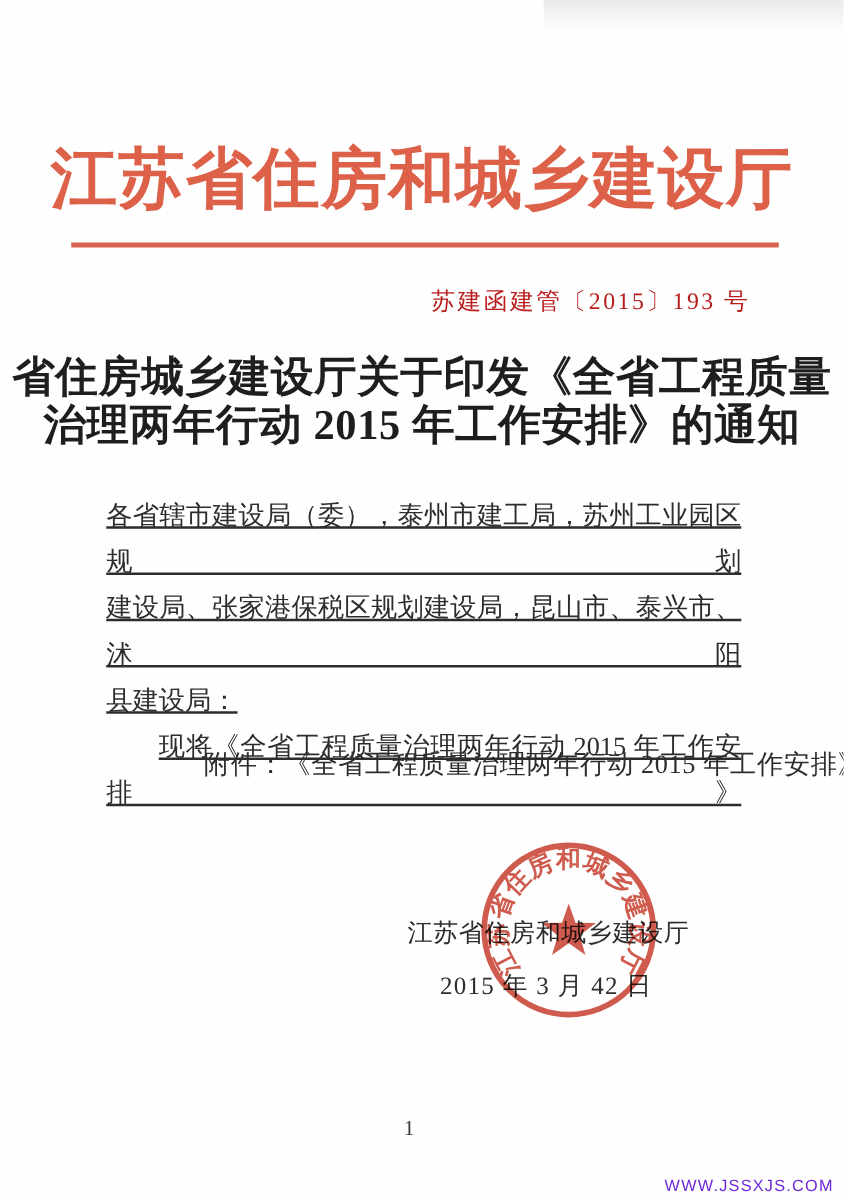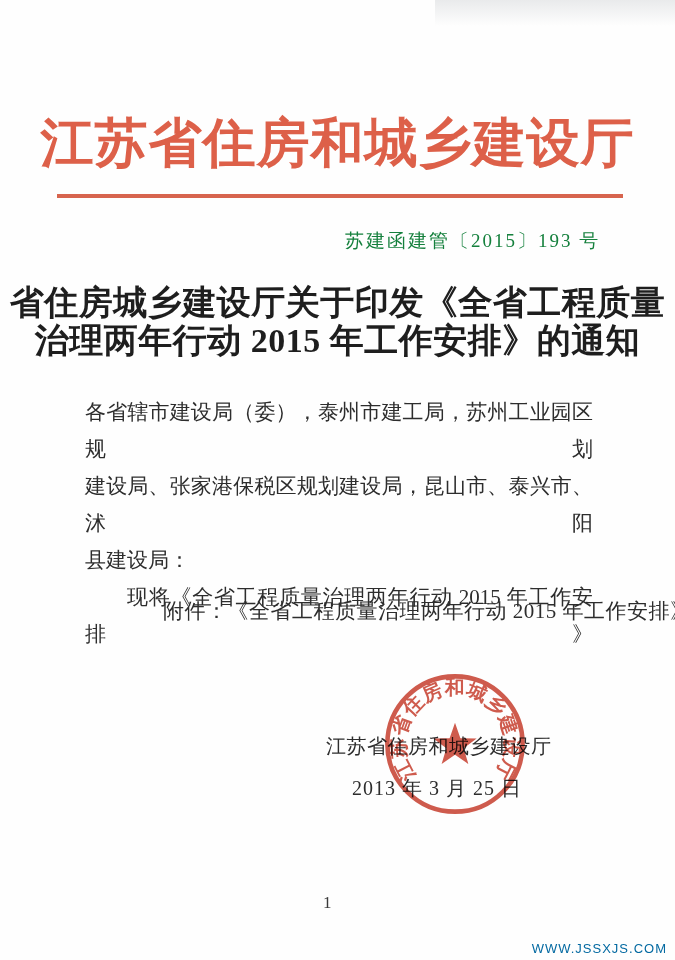--- a/index.html
+++ b/index.html
@@ -29,35 +29,36 @@
     white-space:nowrap;
   }
   .red-rule {
     position:absolute; left:57px; top:194px;
     width:566px; height:4px;
     background:#d7644e;
   }
   .doc-number {
     position:absolute; top:228px; left:345px;
     font-size:19px; letter-spacing:2px;
-    color:#15803d;
+    color:#b91c1c;
     white-space:nowrap;
   }
   .doc-title {
     position:absolute; top:284px; left:0; width:675px;
     text-align:center;
     font-size:34px; font-weight:bold;
     line-height:38px;
     color:#1e1e1e;
     letter-spacing:0.5px;
   }
   .doc-body {
     position:absolute; top:394px; left:85px; width:508px;
     font-size:21px; line-height:37px;
     color:#2d2d2d;
+    text-decoration:underline;
   }
   .doc-body .line { width:508px; }
   .doc-body .just { text-align:justify; text-align-last:justify; }
   .doc-body .indent { text-indent:42px; }
   .attachment {
     position:absolute; top:597px; left:127px;
     font-size:21px; letter-spacing:0.5px;
     color:#2d2d2d;
     white-space:nowrap;
     margin-left:36px;
@@ -82,21 +83,21 @@
     pointer-events:none;
   }
   .page-number {
     position:absolute; top:893px; left:323px;
     font-size:17px; color:#3a3a3a;
   }
   .watermark {
     position:absolute; right:8px; bottom:4px;
     font-family:"Liberation Sans", sans-serif;
     font-size:13px; letter-spacing:1px;
-    color:#0369a1;
+    color:#6d28d9;
   }
 </style>
 </head>
 <body>
 
 <div class="page">
 
   <div class="scan-smudge"></div>
 
   <div class="letterhead">江苏省住房和城乡建设厅</div>
@@ -114,21 +115,21 @@
     <div class="line just">各省辖市建设局（委），泰州市建工局，苏州工业园区规划</div>
     <div class="line just">建设局、张家港保税区规划建设局，昆山市、泰兴市、沭阳</div>
     <div class="line">县建设局：</div>
     <div class="line just indent">现将《全省工程质量治理两年行动 2015 年工作安排》</div>
   </div>
 
   <div class="attachment">附件：《全省工程质量治理两年行动 2015 年工作安排》</div>
 
   <div class="sig-name">江苏省住房和城乡建设厅</div>
 
-  <div class="sig-date">2013 年 3 月 25 日</div>
+  <div class="sig-date">2015 年 3 月 42 日</div>
 
   <svg class="seal" viewBox="0 0 200 200" xmlns="http://www.w3.org/2000/svg">
     <defs>
       <path id="sealArc" d="M 45.9 137.9 A 66 66 0 1 1 154.1 137.9" fill="none"></path>
     </defs>
     <circle cx="100" cy="100" r="89" fill="none" stroke="#c94434" stroke-width="6"></circle>
     <polygon fill="#c94434" points="100,72 107.1,92.3 128.5,92.7 111.4,105.7 117.6,126.3 100,114 82.4,126.3 88.6,105.7 71.5,92.7 92.9,92.3"></polygon>
     <text font-size="26" font-weight="bold" fill="#c94434" font-family="Liberation Serif, serif" letter-spacing="1">
       <textPath href="#sealArc" startOffset="50%" text-anchor="middle">江苏省住房和城乡建设厅</textPath>
     </text>

